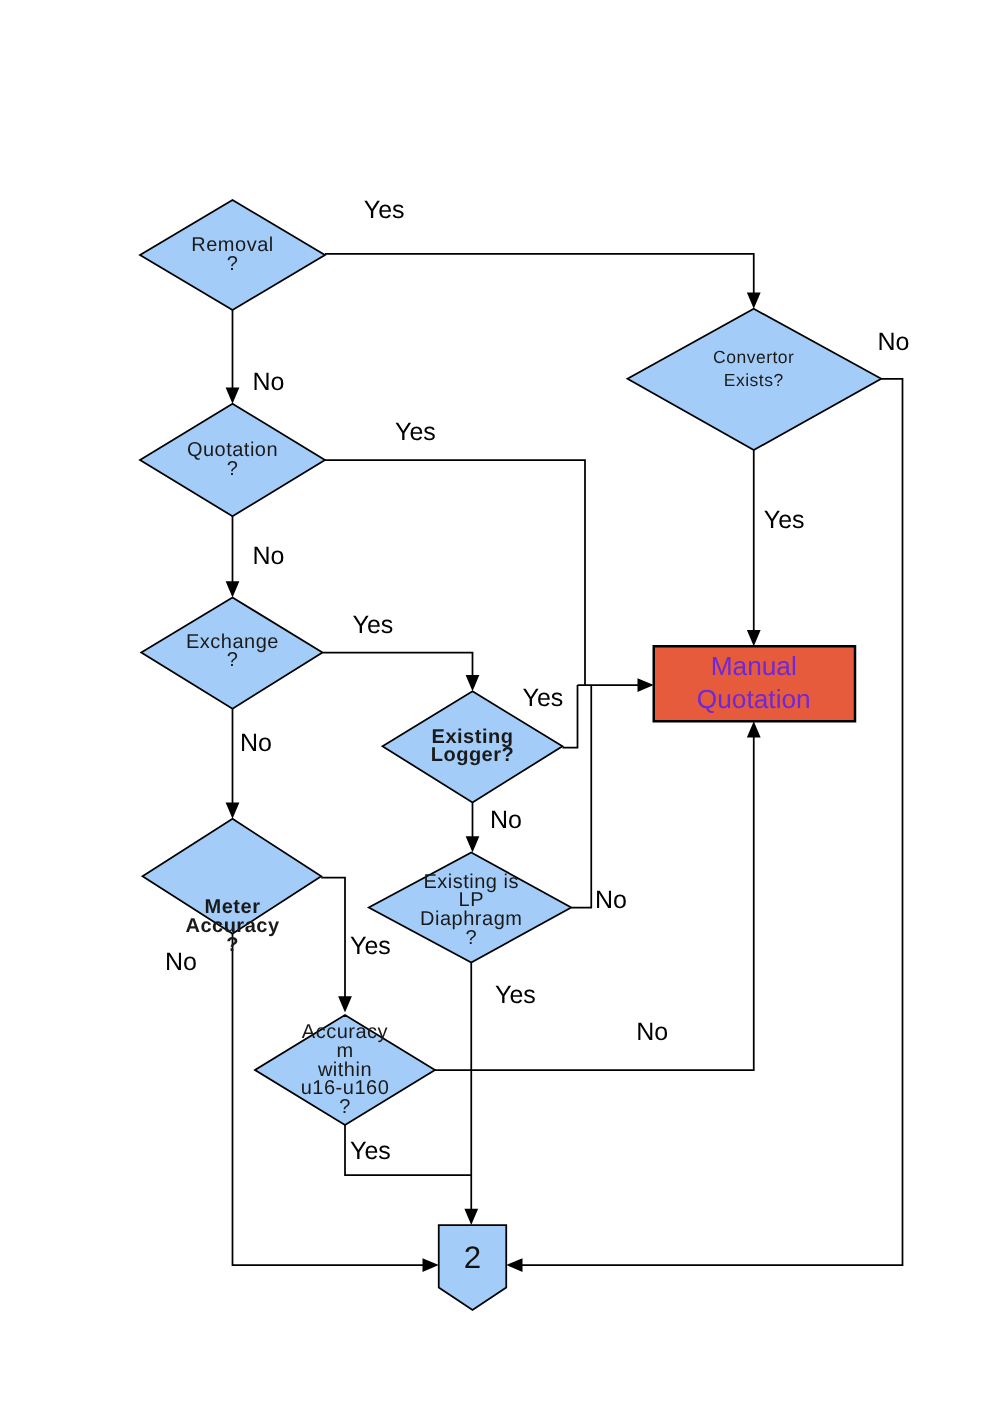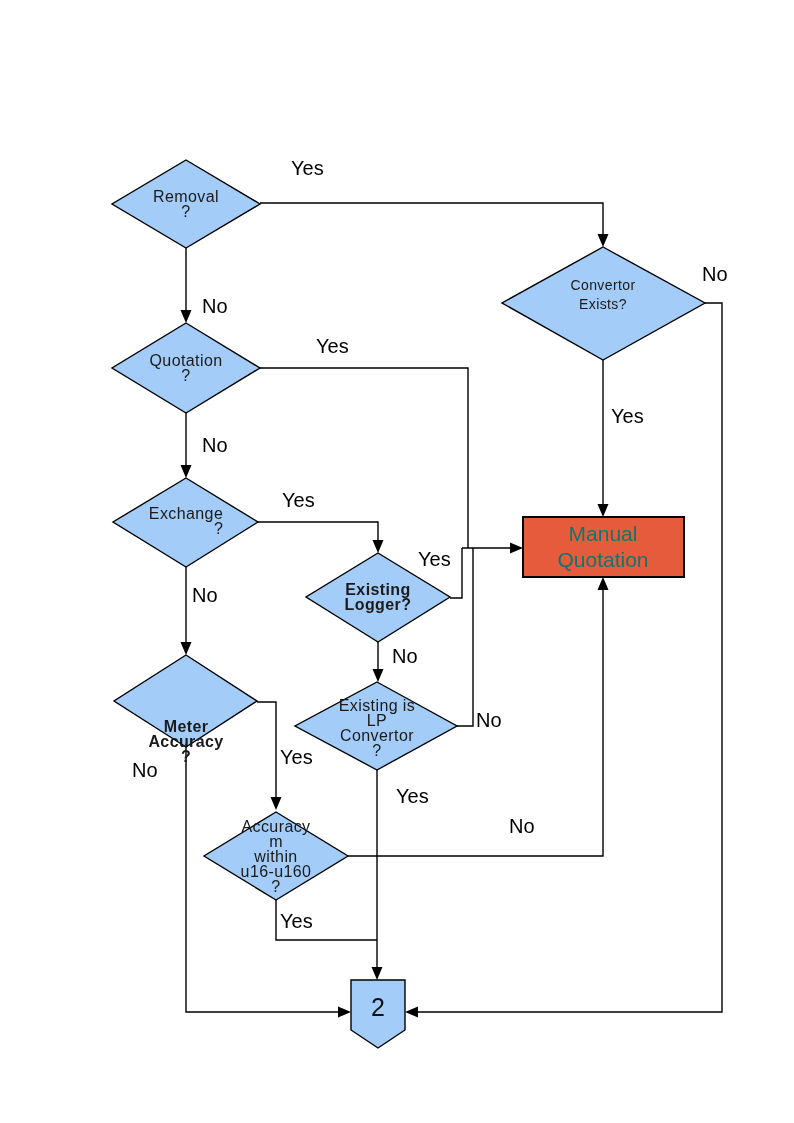--- a/index.html
+++ b/index.html
@@ -16,21 +16,21 @@
   .edge{fill:none;stroke:var(--line);stroke-width:1.4;}
   .arrow{fill:var(--line);stroke:none;}
   .node-label{
     position:absolute;transform:translate(-50%,-50%);
     font-size:16px;line-height:15px;letter-spacing:0.4px;
     color:var(--node-text);text-align:center;white-space:pre-line;
   }
   .node-label.big{font-size:14px;line-height:19px;}
   .action-label{
     position:absolute;transform:translate(-50%,-50%);
-    font-size:21px;line-height:26px;color:#0f766e;
+    font-size:21px;line-height:26px;color:#6d28d9;
     text-align:center;white-space:pre-line;
   }
   .connector-label{
     position:absolute;transform:translate(-50%,-50%);
     font-size:25px;color:#111111;
   }
   .edge-label{
     position:absolute;font-size:20px;color:#000000;white-space:nowrap;
   }
 </style>
@@ -86,30 +86,30 @@
 
     <polygon class="shape" points="351,980 405,980 405,1030 378,1048 351,1030"></polygon>
   </svg>
 
   <div class="node-label" style="left:186px;top:204px;">Removal
 ?</div>
   <div class="node-label big" style="left:603px;top:295px;">Convertor
 Exists?</div>
   <div class="node-label" style="left:186px;top:368px;">Quotation
 ?</div>
-  <div class="node-label" style="left:186px;top:521px;text-align:right;">Exchange
+  <div class="node-label" style="left:186px;top:521px;">Exchange
 ?</div>
   <div class="node-label" style="left:378px;top:597px;font-weight:bold;">Existing
 Logger?</div>
   <div class="node-label" style="left:186px;top:741px;font-weight:bold;">Meter
 Accuracy
 ?</div>
   <div class="node-label" style="left:377px;top:728px;">Existing is
 LP
-Convertor
+Diaphragm
 ?</div>
   <div class="node-label" style="left:276px;top:856px;">Accuracy
 m
 within
 u16-u160
 ?</div>
   <div class="action-label" style="left:603px;top:547px;">Manual
 Quotation</div>
   <div class="connector-label" style="left:378px;top:1007px;">2</div>
 

